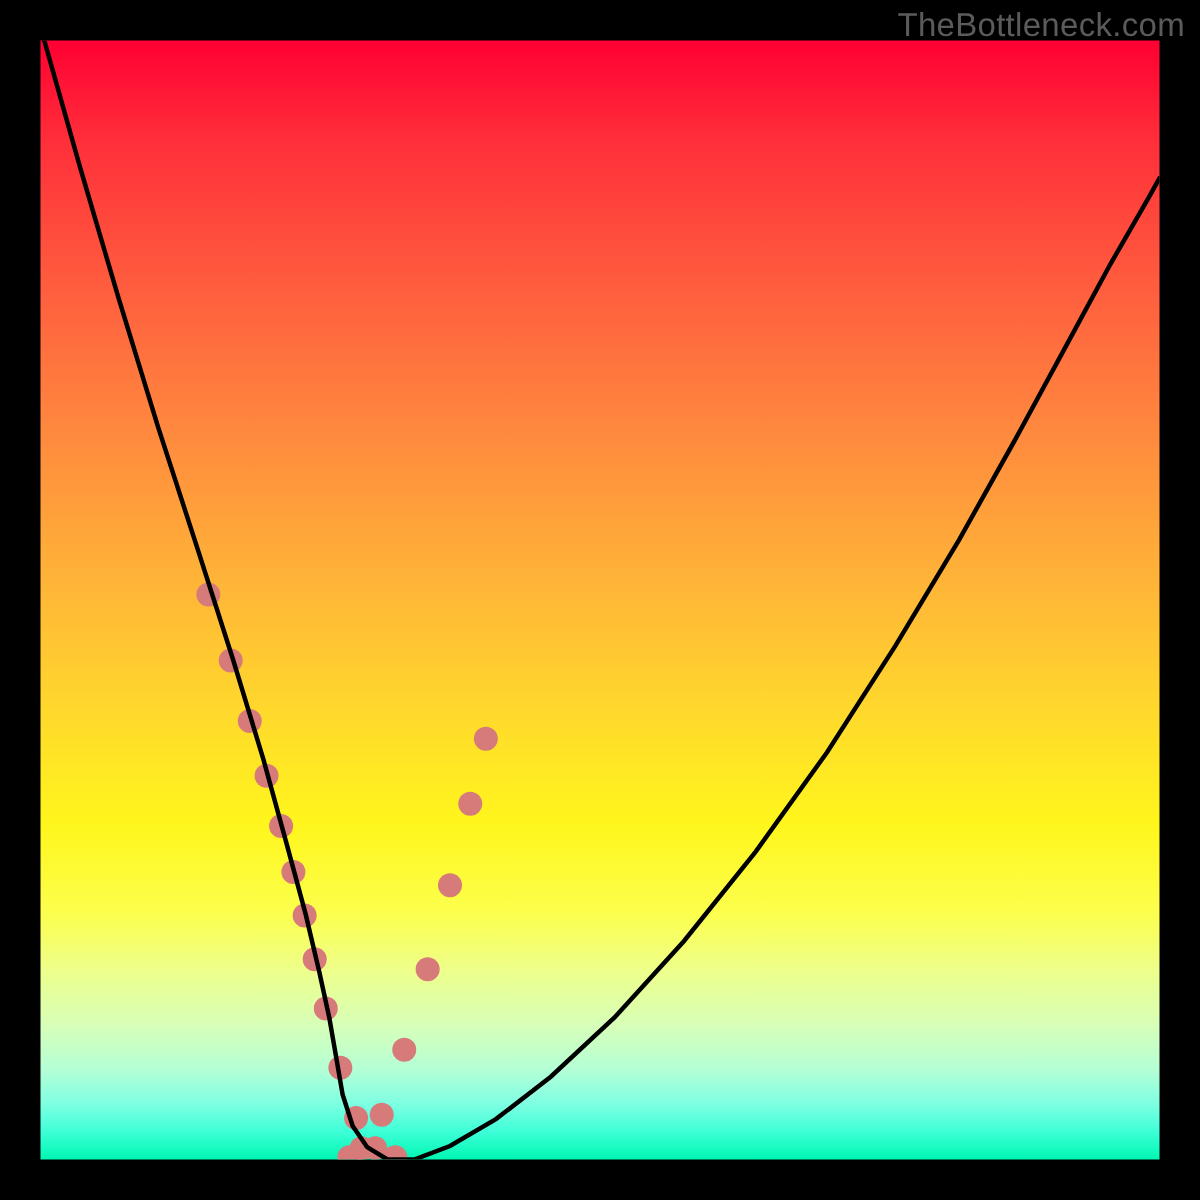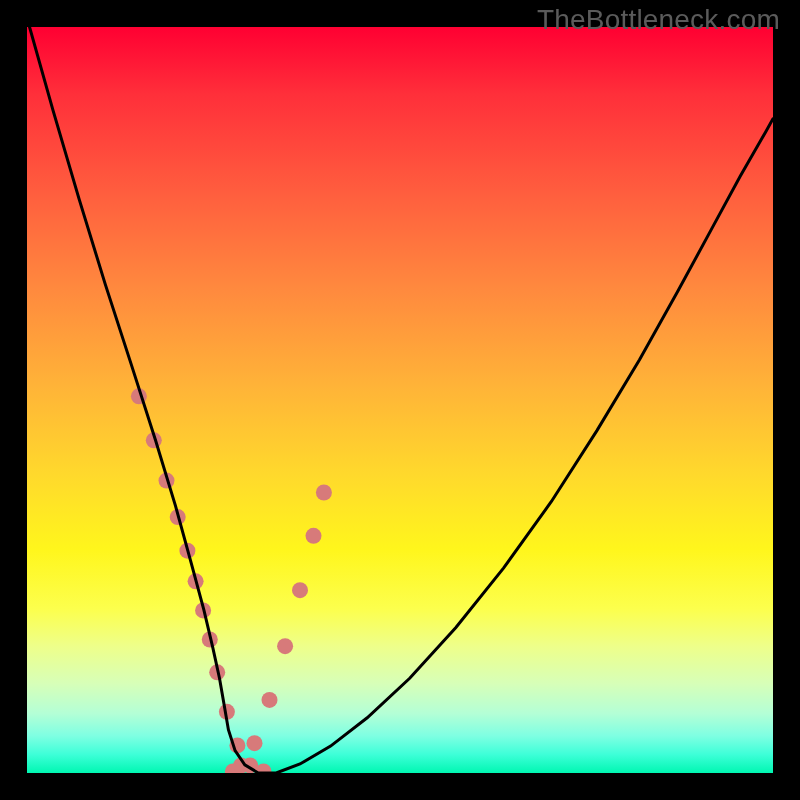--- a/index.html
+++ b/index.html
@@ -47,23 +47,23 @@
   svg.curve {
     position: absolute;
     top: 0;
     left: 0;
     width: 746px;
     height: 746px;
   }
   .watermark {
     position: absolute;
     top: 4px;
-    right: 20px;
+    right: 10px;
     color: #5b5b5b;
-    font-size: 28px;
+    font-size: 22px;
     letter-spacing: 0.2px;
     font-weight: 500;
   }
 </style>
 </head>
 <body>
 
 <div class="frame">
   <div class="plot">
     <svg class="curve" viewBox="0 0 746 746">

